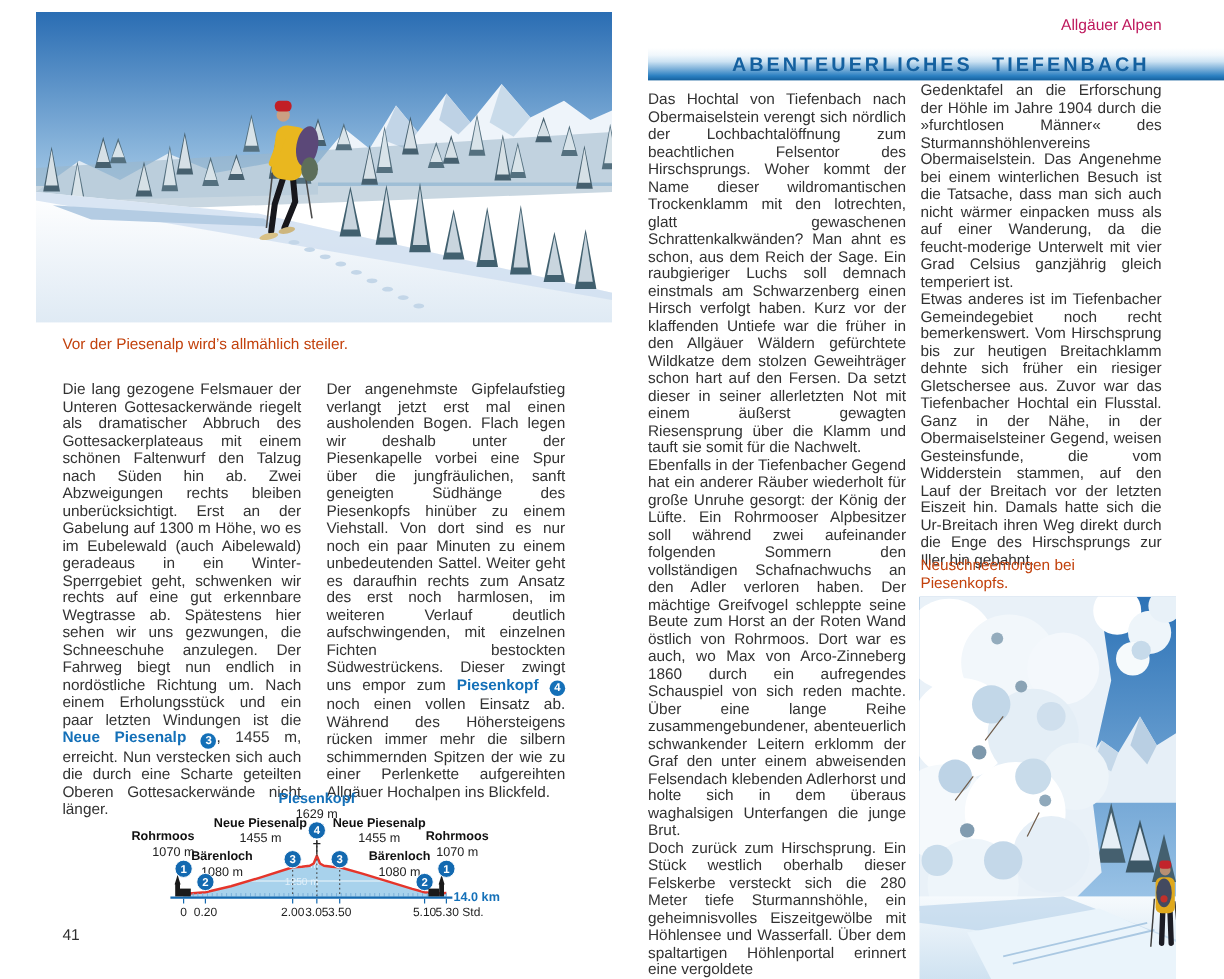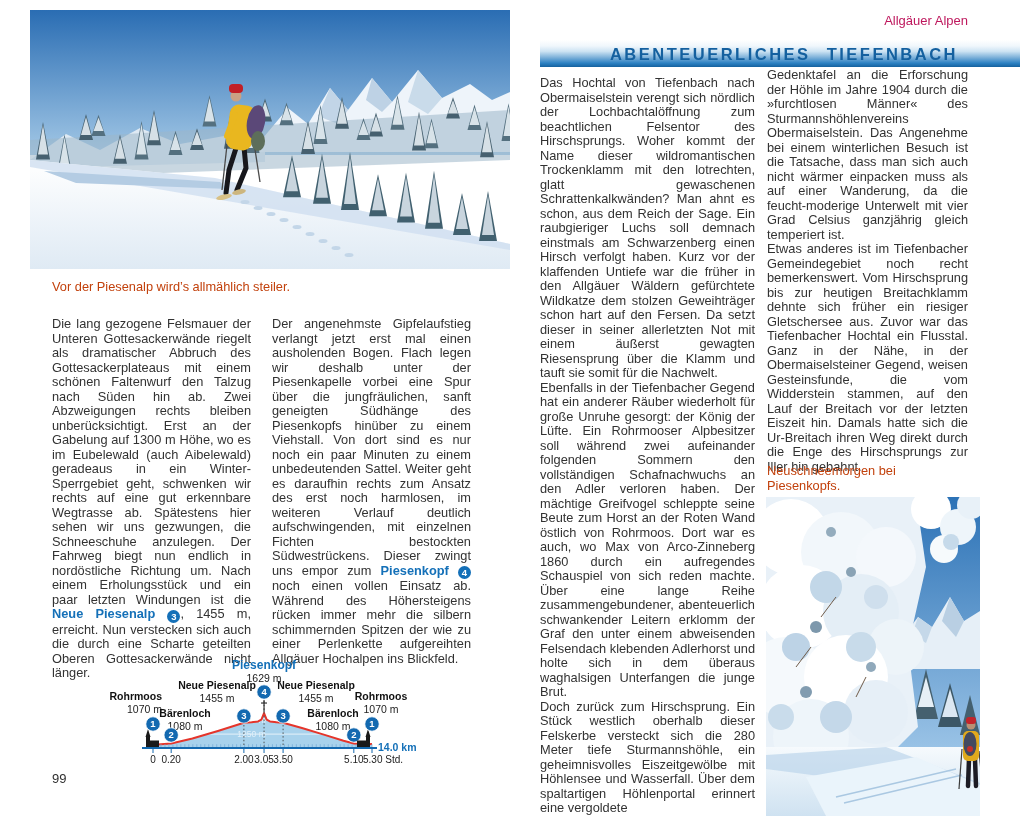--- a/index.html
+++ b/index.html
@@ -286,21 +286,21 @@
           <rect x="267" y="87.5" width="9" height="6.5"></rect>
         </g>
         <text x="291" y="47" text-anchor="middle" font-size="10.5" font-weight="bold" fill="#111">Rohrmoos</text>
         <text x="291" y="60" text-anchor="middle" font-size="10.5" fill="#222">1070 m</text>
         <circle cx="282" cy="71" r="7.2" fill="#1369b0" stroke="#fff" stroke-width="0.8"></circle>
         <text x="282" y="74.4" text-anchor="middle" font-size="9.5" font-weight="bold" fill="#fff">1</text>
         <text x="288" y="98" font-size="10.5" font-weight="bold" fill="#1470b8">14.0 km</text>
       </svg>
   </div>
 
-  <div class="pagenum">99</div>
+  <div class="pagenum">41</div>
 
   <div class="kicker">Allgäuer Alpen</div>
   <div class="band">ABENTEUERLICHES TIEFENBACH</div>
 
   <div class="col" style="left:540px;top:76px;width:215px;">
       <p><span>Das Hochtal von Tiefenbach nach Obermaiselstein verengt sich nördlich der Lochbachtalöffnung zum beachtlichen Felsentor des Hirschsprungs. Woher kommt der Name dieser wildromantischen Trockenklamm mit den lotrechten, glatt gewaschenen Schrattenkalkwänden? Man ahnt es schon, aus dem Reich der Sage. Ein raubgieriger Luchs soll demnach einstmals am Schwarzenberg einen Hirsch verfolgt haben. Kurz vor der klaffenden Untiefe war die früher in den Allgäuer Wäldern gefürchtete Wildkatze dem stolzen Geweihträger schon hart auf den Fersen. Da setzt dieser in seiner allerletzten Not mit einem äußerst gewagten Riesensprung über die Klamm und tauft sie somit für die Nachwelt.</span></p>
       <p><span>Ebenfalls in der Tiefenbacher Gegend hat ein anderer Räuber wiederholt für große Unruhe gesorgt: der König der Lüfte. Ein Rohrmooser Alpbesitzer soll während zwei aufeinander folgenden Sommern den vollständigen Schafnachwuchs an den Adler verloren haben. Der mächtige Greifvogel schleppte seine Beute zum Horst an der Roten Wand östlich von Rohrmoos. Dort war es auch, wo Max von Arco-Zinneberg 1860 durch ein aufregendes Schauspiel von sich reden machte. Über eine lange Reihe zusammengebundener, abenteuerlich schwankender Leitern erklomm der Graf den unter einem abweisenden Felsendach klebenden Adlerhorst und holte sich in dem überaus waghalsigen Unterfangen die junge Brut.</span></p>
       <p><span>Doch zurück zum Hirschsprung. Ein Stück westlich oberhalb dieser Felskerbe versteckt sich die 280 Meter tiefe Sturmannshöhle, ein geheimnisvolles Eiszeitgewölbe mit Höhlensee und Wasserfall. Über dem spaltartigen Höhlenportal erinnert eine vergoldete</span></p>
     </div>
   <div class="col" style="left:767px;top:68px;width:201px;">

